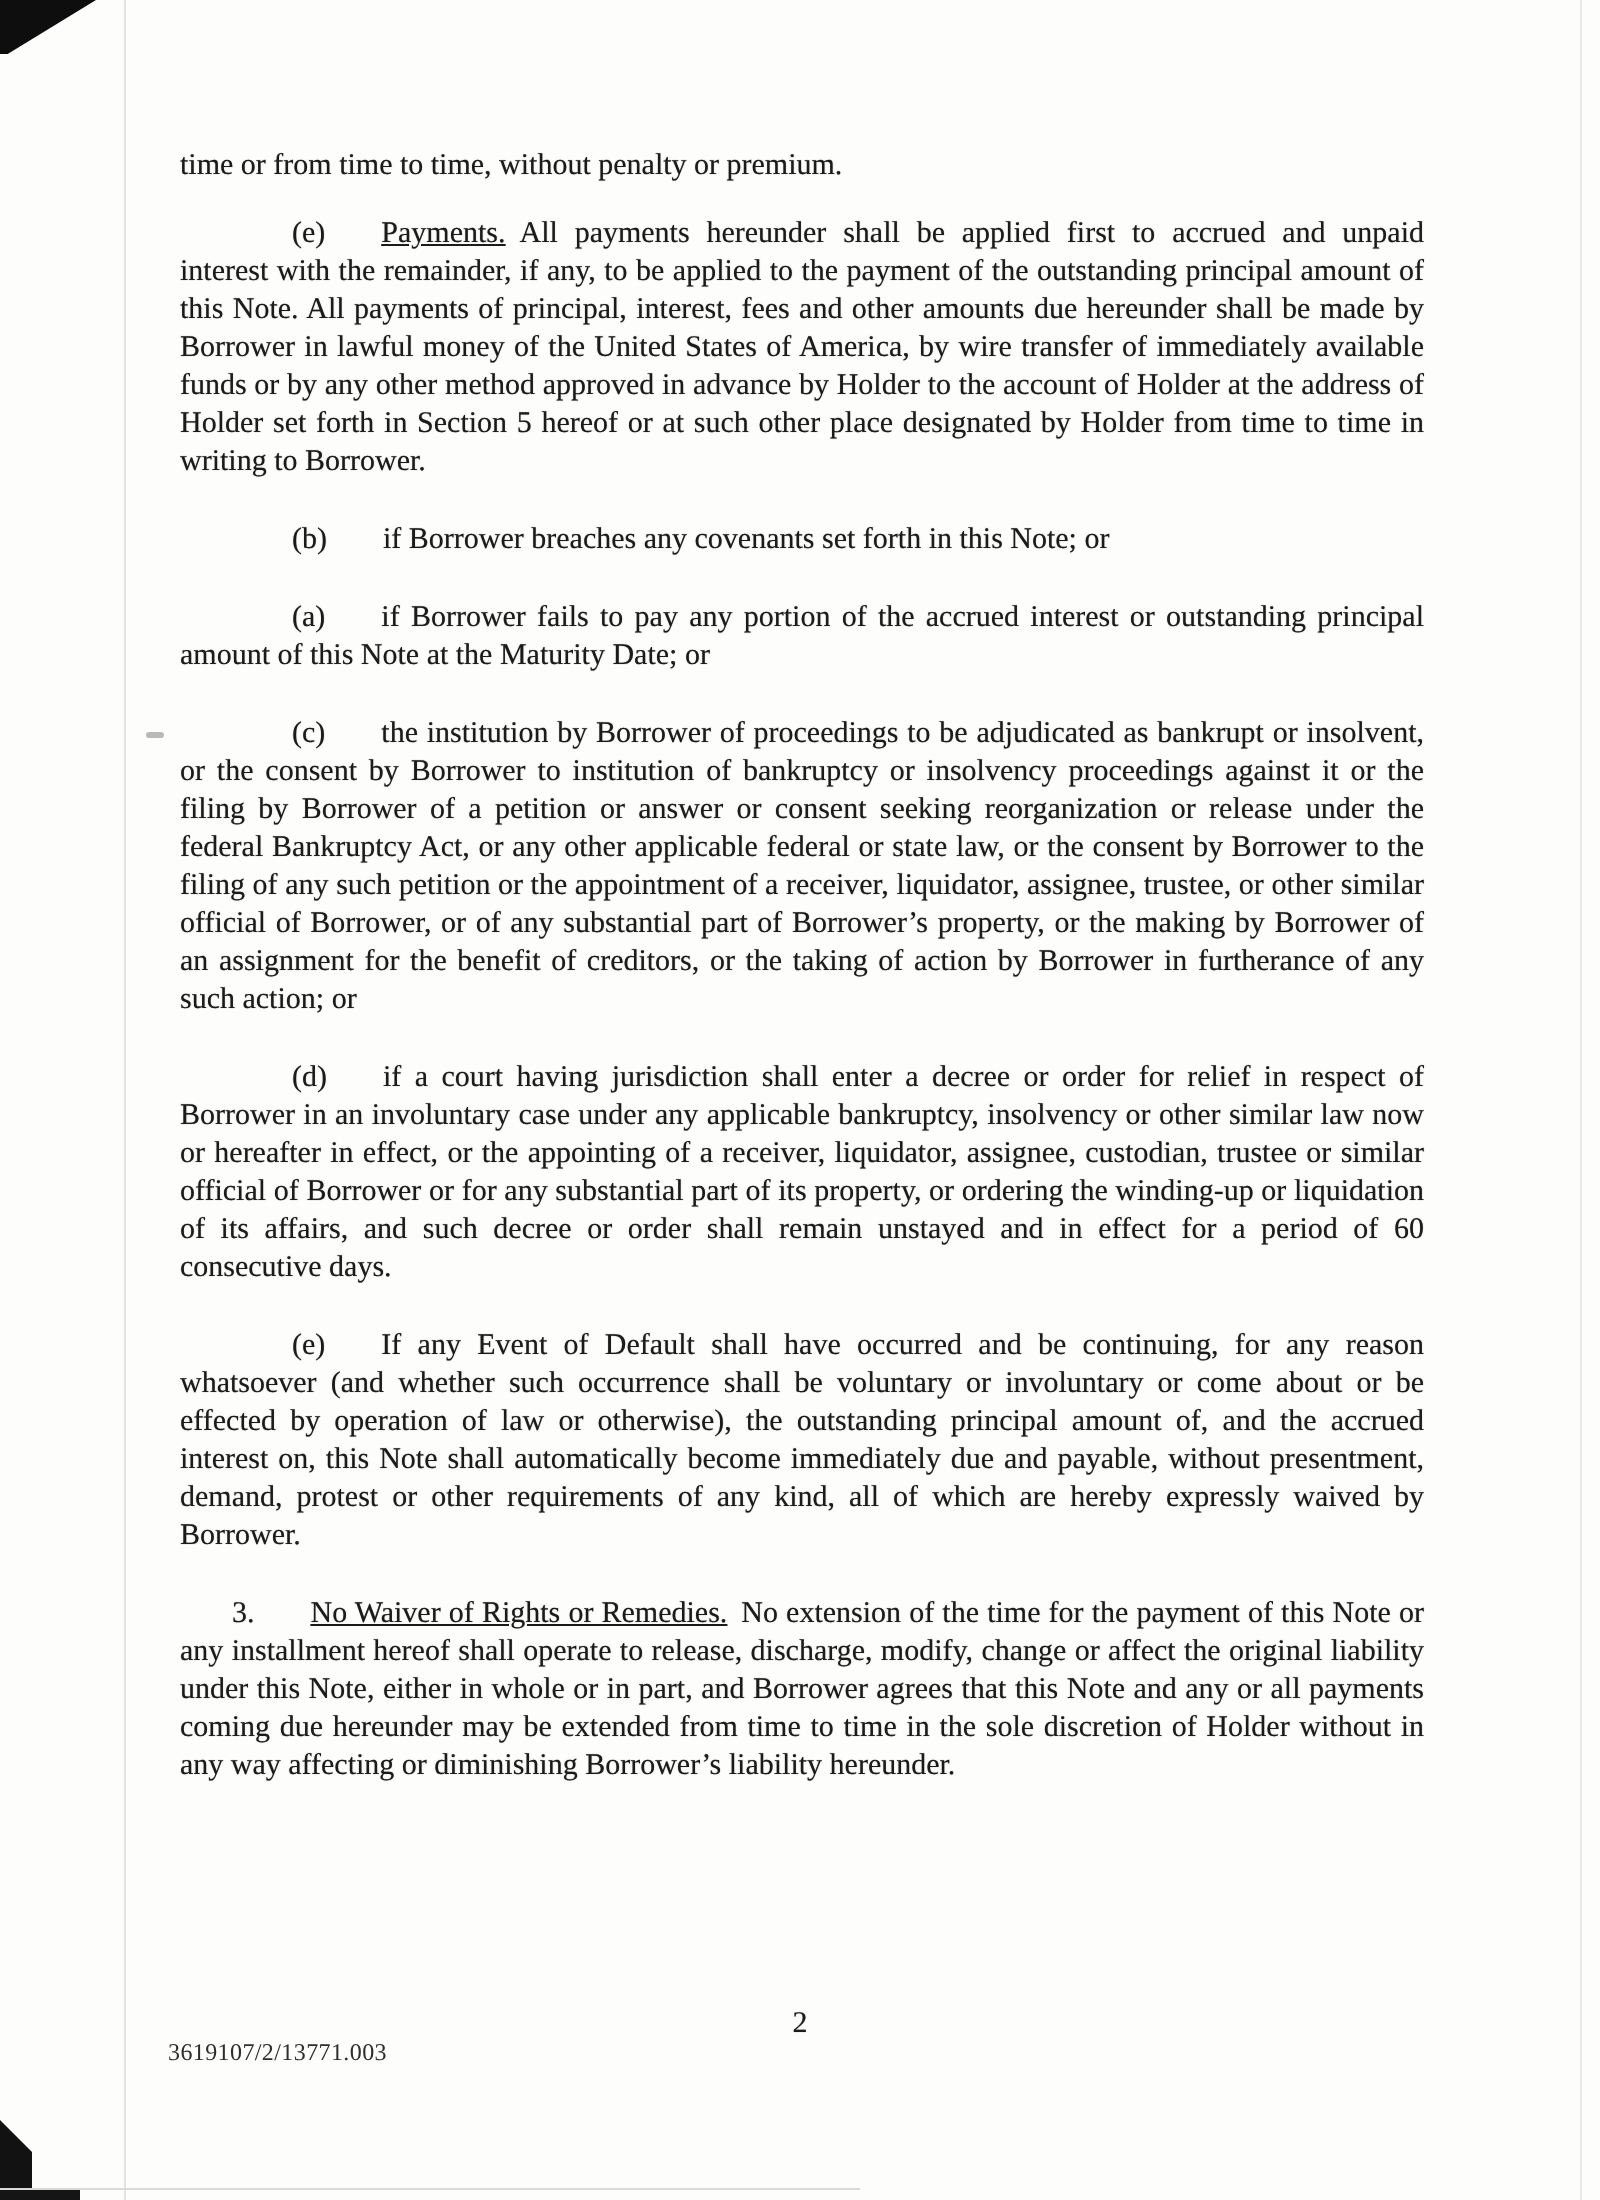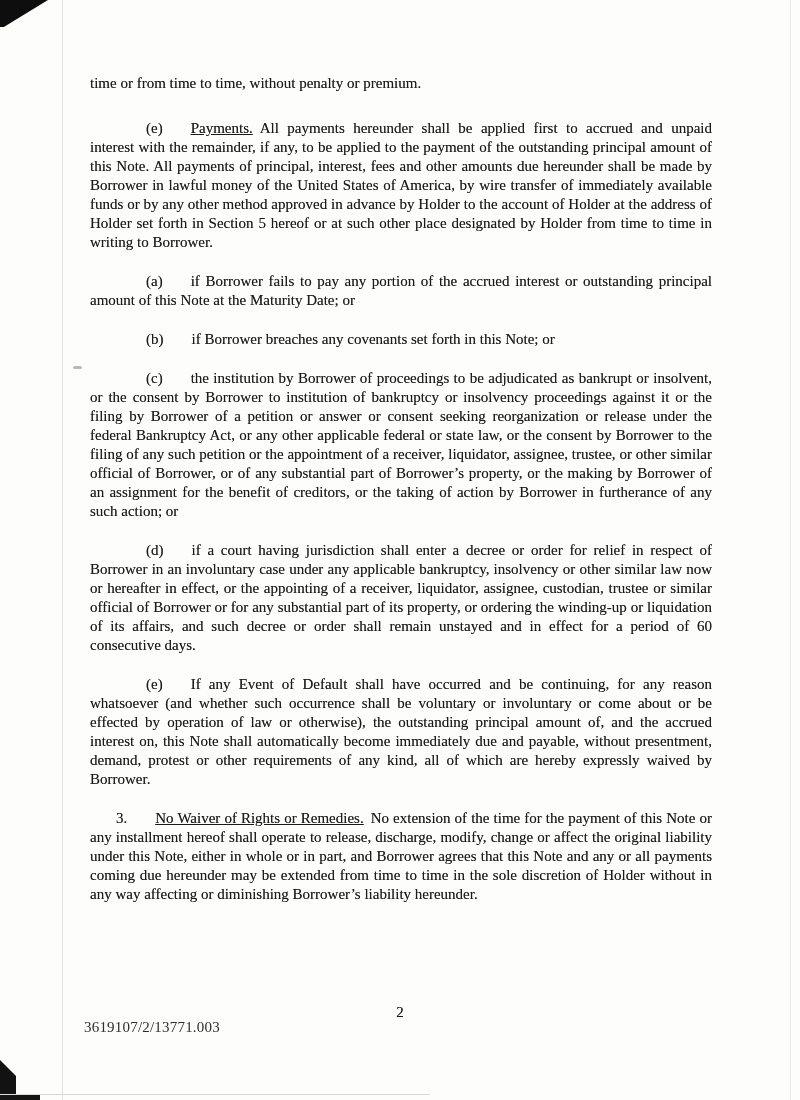--- a/index.html
+++ b/index.html
@@ -21,40 +21,40 @@
     position: absolute;
     left: 90px;
     top: 74px;
     width: 622px;
     font-size: 15px;
     line-height: 19px;
     text-align: justify;
     text-shadow: 0 0 0.5px rgba(20,20,20,0.55);
   }
   .para { margin-bottom: 20px; }
-  .para.cont { text-align: left; margin-bottom: 26px; }
+  .para.cont { text-align: left; margin-bottom: 15px; }
   .para.section { text-indent: 26px; }
   .para.sub { text-indent: 56px; }
   .tab { display: inline-block; width: 28px; }
   .heading { text-decoration: underline; margin-right: 7px; margin-top: 18px; }
   .u { }
   
   .pagenum {
     position: absolute;
     left: 0; right: 0;
     top: 1004px;
     text-align: center;
     font-size: 15px;
     text-shadow: 0 0 0.5px rgba(20,20,20,0.55);
   }
   .docref {
     position: absolute;
     left: 84px;
     top: 1019px;
-    font-size: 15px;
+    font-size: 12px;
     letter-spacing: 0.2px;
     color: #2e2e2e;
   }
   
   .corner-tl {
     position: absolute; top: 0; left: 0;
     width: 48px; height: 27px;
     background: #0e0e0e;
     clip-path: polygon(0 0, 100% 0, 8% 100%, 0 100%);
   }
@@ -101,22 +101,22 @@
   <div class="bottom-strip"></div>
   <div class="edge-left"></div>
   <div class="edge-right"></div>
   <div class="edge-bottom"></div>
   <div class="speck"></div>
 
   <div class="textblock">
     <p class="para cont">time or from time to time, without penalty or premium.</p>
     <div>
         <p class="para sub"><span class="label">(e)</span><span class="tab">&nbsp;</span><span class="heading">Payments.</span><span>All payments hereunder shall be applied first to accrued and unpaid interest with the remainder, if any, to be applied to the payment of the outstanding principal amount of this Note.  All payments of principal, interest, fees and other amounts due hereunder shall be made by Borrower in lawful money of the United States of America, by wire transfer of immediately available funds or by any other method approved in advance by Holder to the account of Holder at the address of Holder set forth in </span><span class="u">Section 5</span><span> hereof or at such other place designated by Holder from time to time in writing to Borrower.</span></p>
+        <p class="para sub"><span class="label">(b)</span><span class="tab">&nbsp;</span><span>if Borrower breaches any covenants set forth in this Note; or</span></p>
         <p class="para sub"><span class="label">(a)</span><span class="tab">&nbsp;</span><span>if Borrower fails to pay any portion of the accrued interest or outstanding principal amount of this Note at the Maturity Date; or</span></p>
-        <p class="para sub"><span class="label">(b)</span><span class="tab">&nbsp;</span><span>if Borrower breaches any covenants set forth in this Note; or</span></p>
         <p class="para sub"><span class="label">(c)</span><span class="tab">&nbsp;</span><span>the institution by Borrower of proceedings to be adjudicated as bankrupt or insolvent, or the consent by Borrower to institution of bankruptcy or insolvency proceedings against it or the filing by Borrower of a petition or answer or consent seeking reorganization or release under the federal Bankruptcy Act, or any other applicable federal or state law, or the consent by Borrower to the filing of any such petition or the appointment of a receiver, liquidator, assignee, trustee, or other similar official of Borrower, or of any substantial part of Borrower’s property, or the making by Borrower of an assignment for the benefit of creditors, or the taking of action by Borrower in furtherance of any such action; or</span></p>
         <p class="para sub"><span class="label">(d)</span><span class="tab">&nbsp;</span><span>if a court having jurisdiction shall enter a decree or order for relief in respect of Borrower in an involuntary case under any applicable bankruptcy, insolvency or other similar law now or hereafter in effect, or the appointing of a receiver, liquidator, assignee, custodian, trustee or similar official of Borrower or for any substantial part of its property, or ordering the winding-up or liquidation of its affairs, and such decree or order shall remain unstayed and in effect for a period of 60 consecutive days.</span></p>
         <p class="para sub"><span class="label">(e)</span><span class="tab">&nbsp;</span><span>If any Event of Default shall have occurred and be continuing, for any reason whatsoever (and whether such occurrence shall be voluntary or involuntary or come about or be effected by operation of law or otherwise), the outstanding principal amount of, and the accrued interest on, this Note shall automatically become immediately due and payable, without presentment, demand, protest or other requirements of any kind, all of which are hereby expressly waived by Borrower.</span></p>
         <p class="para section"><span class="label">3.</span><span class="tab">&nbsp;</span><span class="heading">No Waiver of Rights or Remedies.</span><span>No extension of the time for the payment of this Note or any installment hereof shall operate to release, discharge, modify, change or affect the original liability under this Note, either in whole or in part, and Borrower agrees that this Note and any or all payments coming due hereunder may be extended from time to time in the sole discretion of Holder without in any way affecting or diminishing Borrower’s liability hereunder.</span></p>
       </div>
   </div>
 
   <div class="pagenum">2</div>
   <div class="docref">3619107/2/13771.003</div>
 

